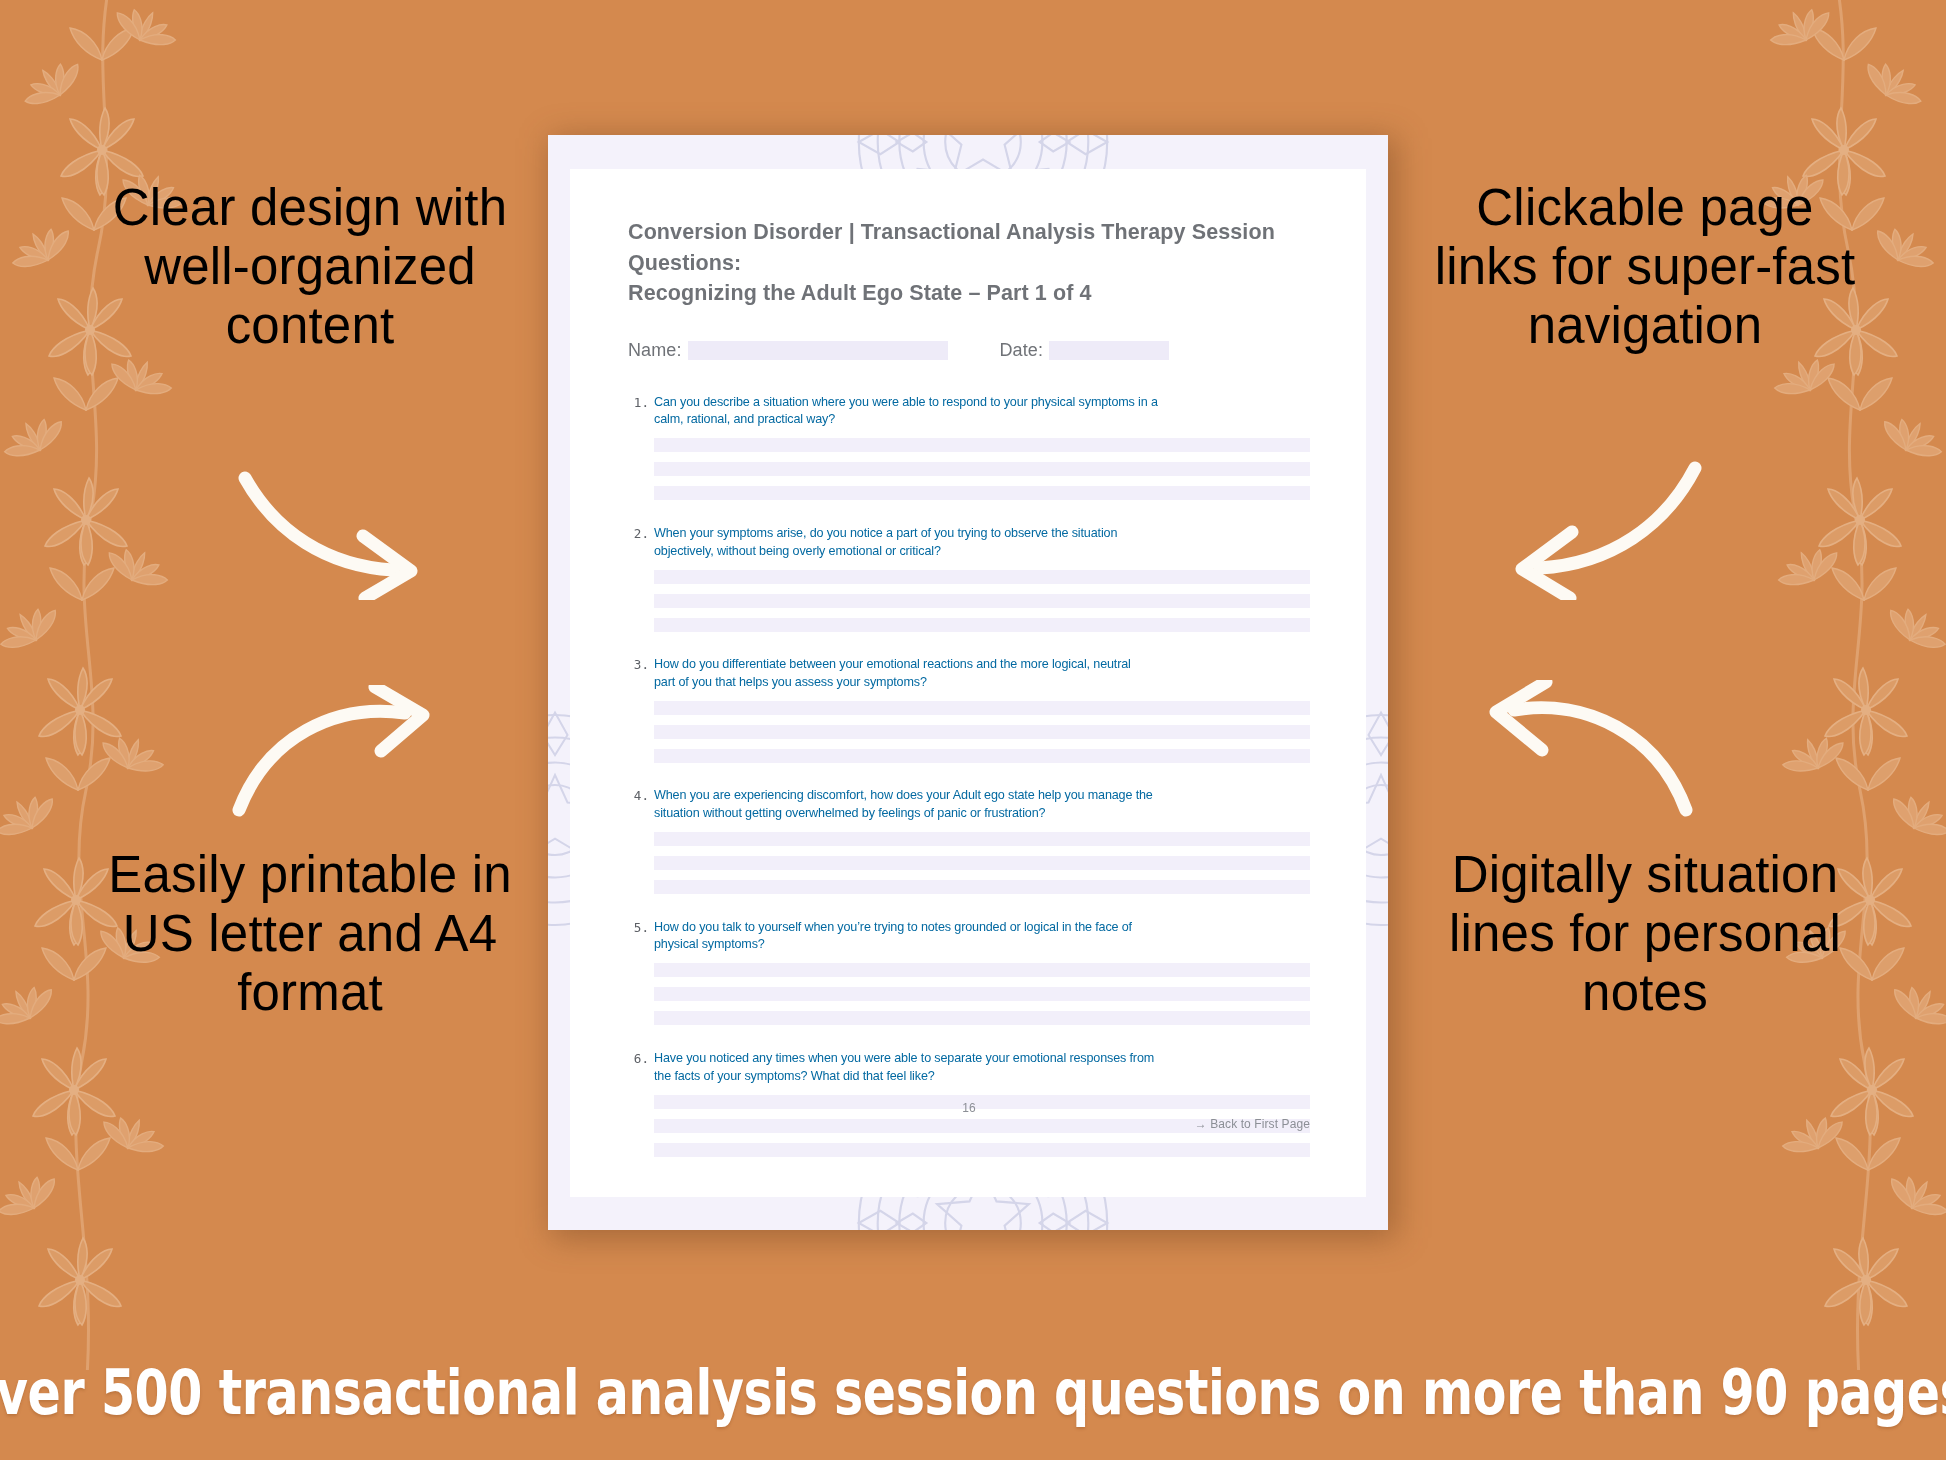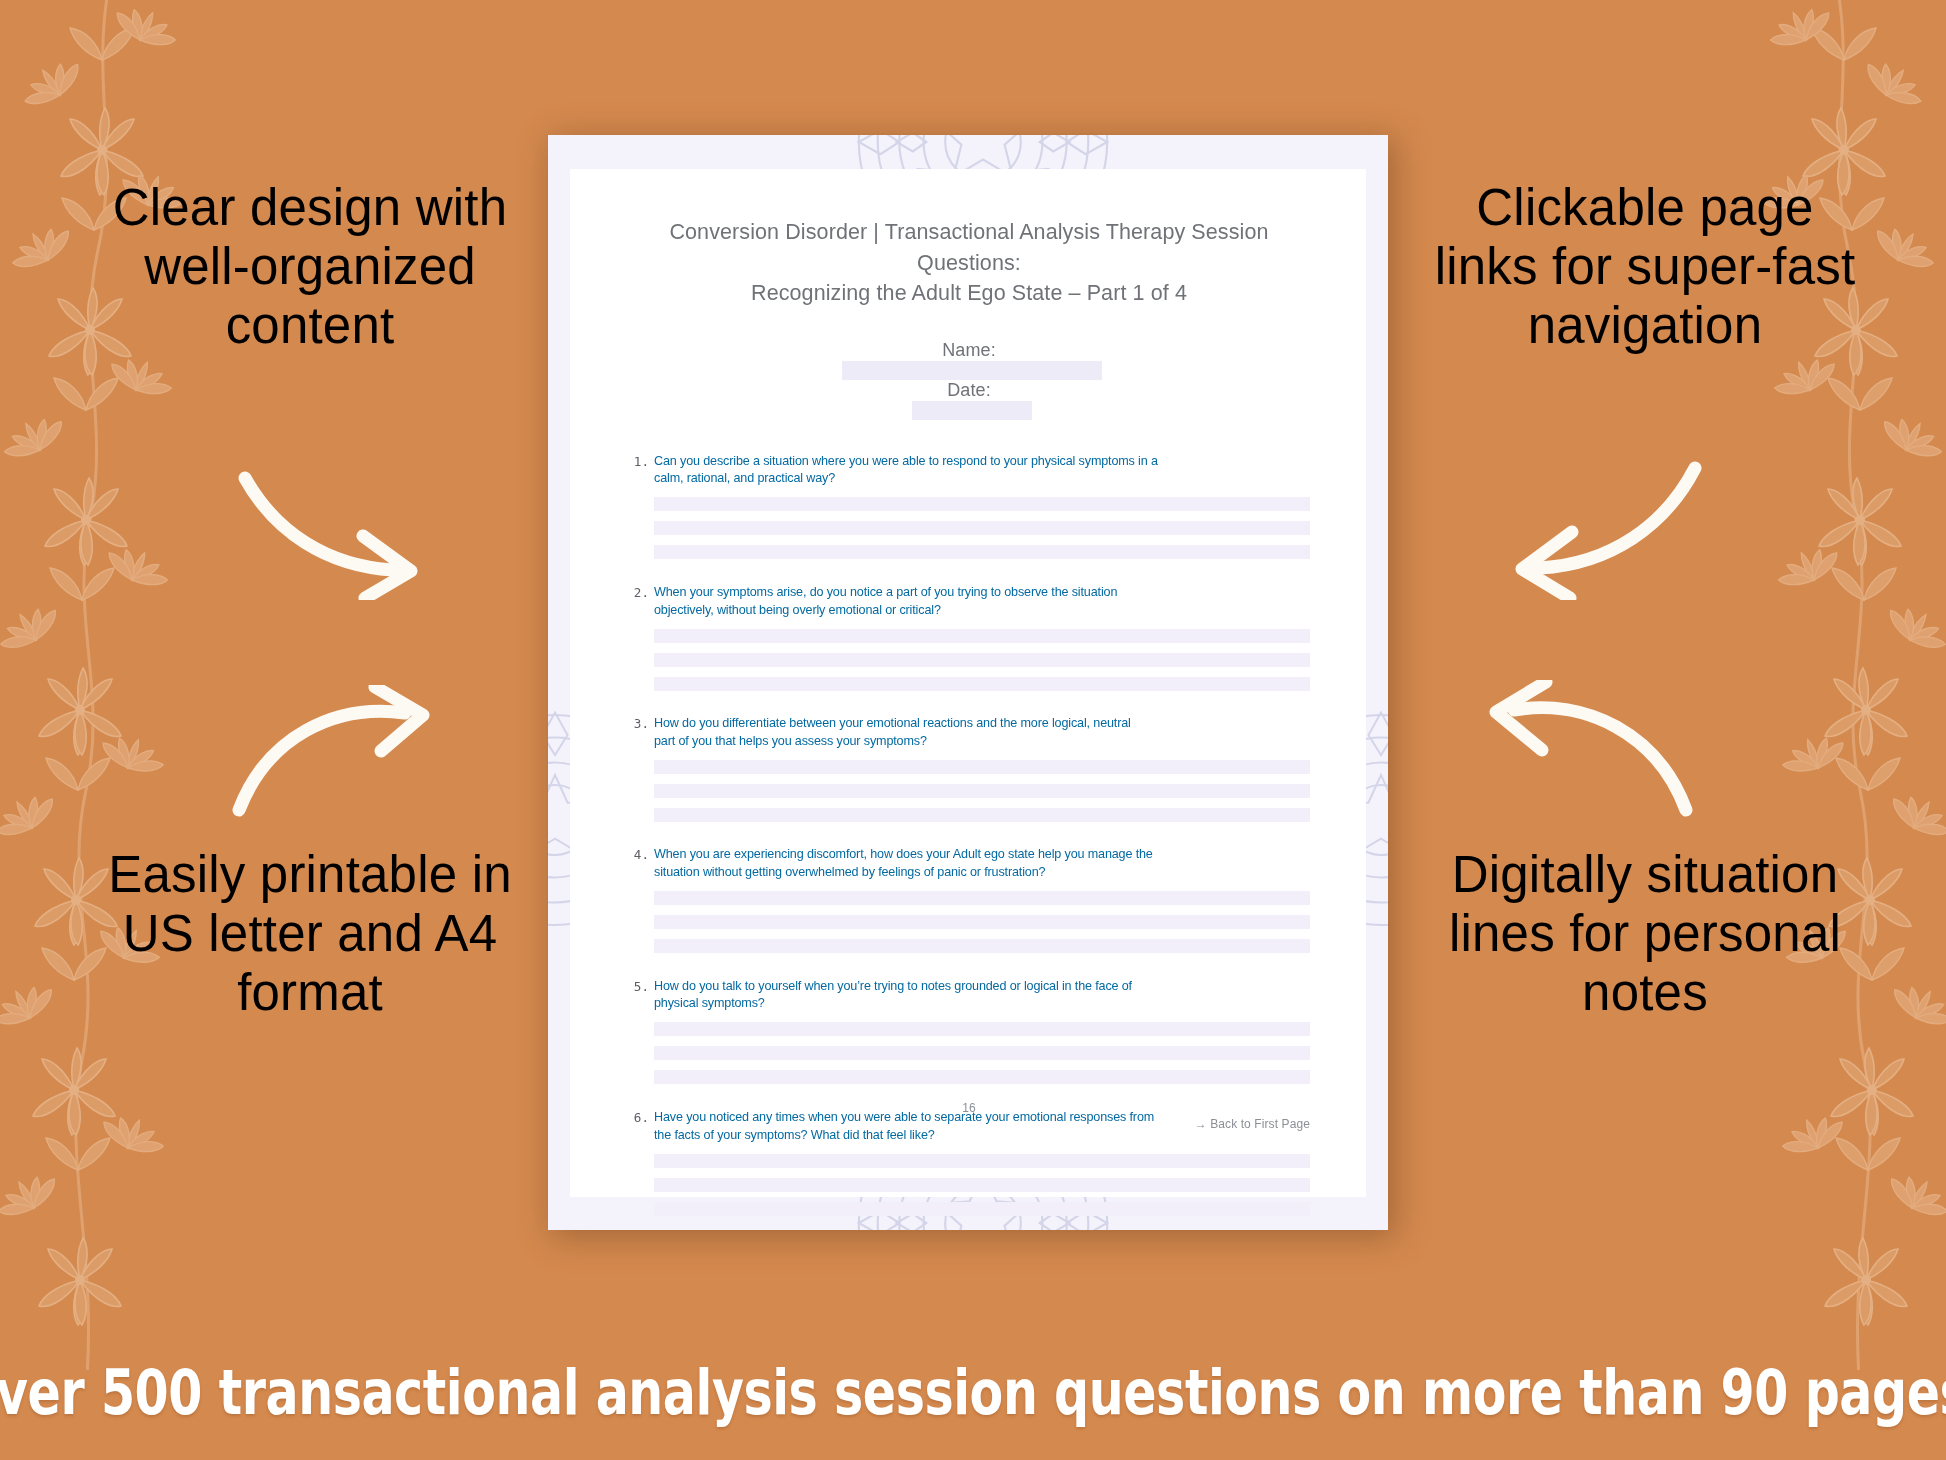--- a/index.html
+++ b/index.html
@@ -69,27 +69,26 @@
     left:22px; top:34px;
     width:796px; height:1028px;
     background:#ffffff;
   }
   .sheet-inner { padding:48px 56px 0 58px; }
 
   .doc-title {
     color:#6f7277;
     font-size:21.5px;
     line-height:1.42;
-    font-weight:400;
+    font-weight:700;
     letter-spacing:.1px;
     white-space:pre-line;
-    text-align:center;
-  }
-
-  .namedate { display:flex; align-items:center; margin-top:31px;flex-direction:column; }
+  }
+
+  .namedate { display:flex; align-items:center; margin-top:31px; }
   .nd-label { color:#6f7277; font-size:18px; letter-spacing:.1px; }
   .nd-field { height:19px; background:#eeebf8; }
   .nd-field.name { width:260px; margin-left:6px; }
   .nd-field.date { width:120px; margin-left:6px; }
   .nd-gap { width:52px; }
 
   .qlist { margin-top:33px; }
   .qitem { display:flex; margin-bottom:24.5px; }
   .qnum {
     width:26px; flex:none; text-align:right;

